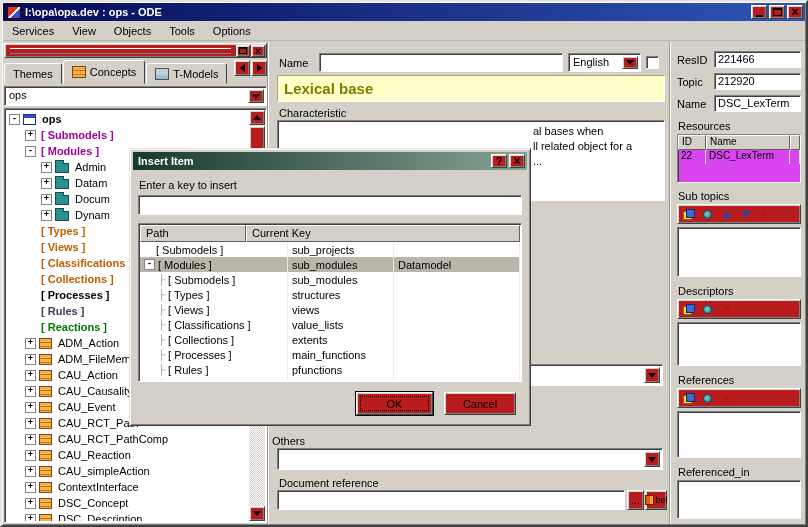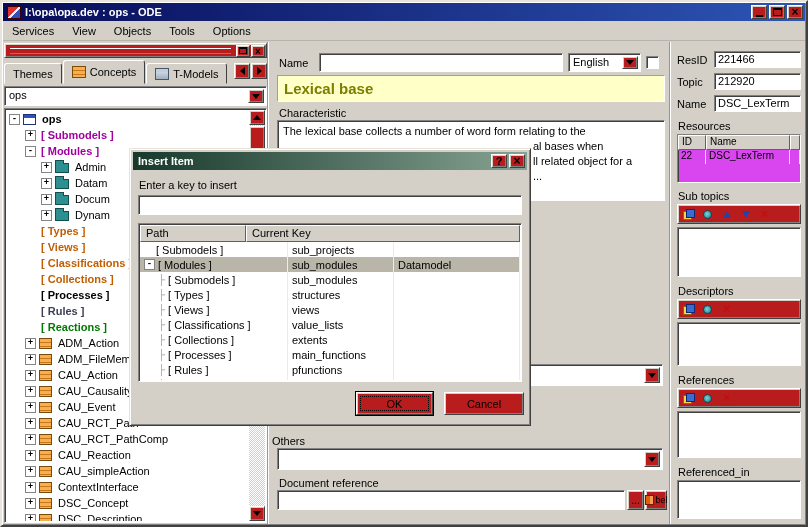--- a/index.html
+++ b/index.html
@@ -22,21 +22,21 @@
 .gl-q::before{content:'?';font-size:11px;font-weight:700;line-height:1}
 .menubar{position:absolute;left:1px;top:20px;right:1px;height:19px;display:flex;align-items:center;border-bottom:1px solid #b8b4ac}
 .menu-item{padding:2px 9px}
 
 .left-panel{position:absolute;left:1px;top:40px;width:265px;bottom:1px}
 .dockbar{position:absolute;left:1px;top:1px;right:1px;height:15px;display:flex;align-items:center}
 .grip{flex:1;height:6px;margin:0 5px;border-top:1px solid #fff;border-bottom:1px solid #808080}
 .dbtn{width:14px;height:12px;display:inline-flex;align-items:center;justify-content:center;margin-right:1px}
 .gl-float{width:8px;height:7px;border:1px solid #000;border-top-width:2px}
 .gl-x.small::before{font-size:10px}
-.tabbar{position:absolute;left:1px;top:18px;right:1px;height:24px;display:flex;align-items:center}
+.tabbar{position:absolute;left:1px;top:18px;right:1px;height:24px;display:flex;align-items:flex-start}
 .tab{display:flex;align-items:center;gap:4px;height:21px;padding:0 8px;background:#d4d0c8;border:1px solid;border-color:#fff #404040 #d4d0c8 #fff;border-radius:3px 3px 0 0;margin-right:1px;white-space:nowrap}
 .tab.active{height:24px;font-weight:400}
 .tab-ico{flex:none}
 .ti-concepts{width:14px;height:12px;background:repeating-linear-gradient(180deg,#f6b050 0 3px,#c87818 3px 4px);border:1px solid #7a4a08}
 .ti-tmodels{width:14px;height:12px;background:linear-gradient(#dfe6ec,#9fb0c0);border:1px solid #45586a;box-shadow:inset 0 3px 0 #c2cfda}
 .tab-arrows{margin-left:auto;display:flex;align-items:center;padding-bottom:3px}
 .abtn{width:16px;height:16px;display:inline-flex;align-items:center;justify-content:center;margin-left:1px}
 .combo{position:relative;background:#fff;border:1px solid;border-color:#808080 #fff #fff #808080;box-shadow:inset 1px 1px 0 #404040}
 .combo .combo-text{position:absolute;left:4px;top:2px;right:19px;bottom:2px;overflow:hidden;white-space:nowrap}
 .combo-btn{position:absolute;top:2px;right:2px;bottom:2px;width:16px;display:flex;align-items:center;justify-content:center}
@@ -125,21 +125,21 @@
 .dlg-tbody{position:absolute;left:1px;right:1px;top:18px;bottom:1px;overflow:hidden}
 .dlg-row{display:flex;height:15px;align-items:center;white-space:nowrap}
 .dlg-row.selected{background:var(--sel,#b9b5a9)}
 .dcol{height:100%;display:flex;align-items:center;padding:0 4px;overflow:hidden;border-right:1px solid #ebebeb}
 .dcol .expander{width:11px;height:11px}
 .exp-spacer2{width:12px;flex:none}
 .tlink{color:#9a9a9a;margin-right:3px;font-size:10px;flex:none}
 .dlg-btn{position:absolute;top:243px;height:23px;display:flex;align-items:center;justify-content:center}
 .dlg-btn.ok{left:226px;width:77px;box-shadow:0 0 0 1px #000,inset 1px 1px 0 #d4d0c8,inset -1px -1px 0 #808080;position:absolute}
 .dlg-btn.ok::after{content:'';position:absolute;inset:3px;border:1px dotted #000}
-.dlg-btn.cancel{left:314px;width:80px}
+.dlg-btn.cancel{left:314px;width:72px}
 </style>
 </head>
 <body>
 
 <div class="window">
 
   <div class="titlebar">
     <span class="app-ico"></span>
     <span class="title-text">I:\opa\opa.dev : ops - ODE</span>
     <span class="win-btns">
@@ -346,21 +346,20 @@
       <span class="combo-btn b3">
           <span class="tri-down"></span>
         </span>
     </div>
     <div class="checkbox sunk"></div>
     <div class="lex-header">
       <span>Lexical base</span>
     </div>
     <span class="lbl char-lbl">Characteristic</span>
     <div class="field textarea">
-        <div class="char-line">The lexical base collects a number of word form relating to the</div>
         <div class="char-line ci">al bases when</div>
         <div class="char-line ci">ll related object for a</div>
         <div class="char-line ci">...</div>
       </div>
     <div class="combo mid-combo">
       <span class="combo-text"></span>
       <span class="combo-btn b3">
           <span class="tri-down"></span>
         </span>
     </div>

